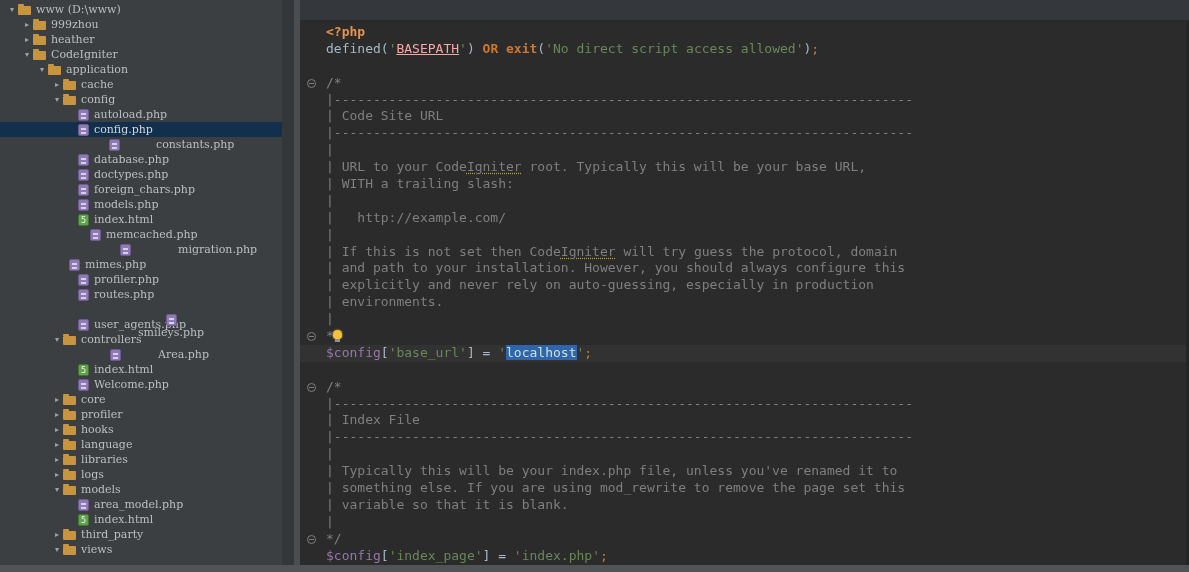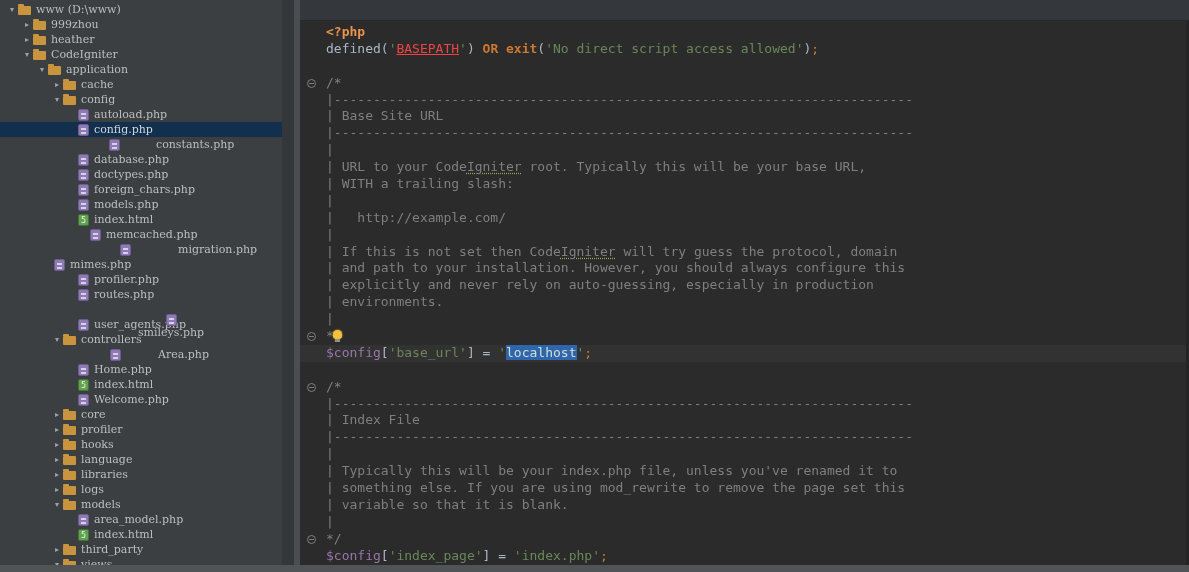--- a/index.html
+++ b/index.html
@@ -50,21 +50,21 @@
   .bulb { position:absolute; left:33px; top:2px; width:9px; height:9px; background:#f3c23a;
           border-radius:50% 50% 42% 42%; box-shadow:0 0 2px #f3c23a; z-index:3; }
   .bulb::after { content:""; position:absolute; left:2px; bottom:-3px; width:5px; height:3px;
                  background:#8f8f8f; }
 
   
   .tok-tag  { color:#e8944a; font-weight:bold; }
   .tok-kw   { color:#cc7832; font-weight:bold; }
   .tok-pl   { color:#a9b7c6; }
   .tok-str  { color:#6a8759; }
-  .tok-strl { color:#ef4444; text-decoration:underline; }
+  .tok-strl { color:#fca5a5; text-decoration:underline; }
   .tok-cmt  { color:#7f7f7f; }
   .tok-cmtT { color:#7f7f7f; text-decoration:underline dotted #a5a055; text-underline-offset:2px; }
   .tok-var  { color:#9876aa; }
   .tok-semi { color:#cc7832; }
   .tok-sel  { background:#2f65ad; color:#cfe0d0; }
 
   
   #status-bar { position:absolute; left:0; right:0; bottom:0; height:7px; background:#515456; }
 </style>
 </head>
@@ -150,21 +150,21 @@
       <div class="tree-row" style="padding-left: 66px; margin-left: 12px;">
         <span class="t-arrow"></span>
         <span class="t-icon icon-php"></span>
         <span class="t-label">memcached.php</span>
       </div>
       <div class="tree-row" style="padding-left: 66px; gap: 42px;">
         <span class="t-arrow"></span>
         <span class="t-icon icon-php"></span>
         <span class="t-label">migration.php</span>
       </div>
-      <div class="tree-row" style="padding-left: 42px;">
+      <div class="tree-row" style="padding-left: 57px;">
         <span class="t-arrow"></span>
         <span class="t-icon icon-php"></span>
         <span class="t-label">mimes.php</span>
       </div>
       <div class="tree-row" style="padding-left: 66px;">
         <span class="t-arrow"></span>
         <span class="t-icon icon-php"></span>
         <span class="t-label">profiler.php</span>
       </div>
       <div class="tree-row" style="padding-left: 66px;">
@@ -184,25 +184,20 @@
       </div>
       <div class="tree-row" style="padding-left: 51px;">
         <span class="t-arrow">▾</span>
         <span class="t-icon icon-folder"></span>
         <span class="t-label">controllers</span>
       </div>
       <div class="tree-row" style="padding-left: 66px; gap: 32px;">
         <span class="t-arrow"></span>
         <span class="t-icon icon-php"></span>
         <span class="t-label">Area.php</span>
-      </div>
-      <div class="tree-row" style="padding-left: 66px;">
-        <span class="t-arrow"></span>
-        <span class="t-icon icon-php"></span>
-        <span class="t-label">Home.php</span>
       </div>
       <div class="tree-row" style="padding-left: 66px;">
         <span class="t-arrow"></span>
         <span class="t-icon icon-html">5</span>
         <span class="t-label">index.html</span>
       </div>
       <div class="tree-row" style="padding-left: 66px; text-align: center;">
         <span class="t-arrow"></span>
         <span class="t-icon icon-php"></span>
         <span class="t-label">Welcome.php</span>
@@ -266,21 +261,21 @@
   <div id="splitter"></div>
   <div id="tree-scrollbar"></div>
   <div id="editor-panel">
     <div id="editor-top-bar"></div>
     <div id="code-area">
         <div class="code-line"><span class="tok-tag">&lt;?php</span></div>
         <div class="code-line"><span class="tok-pl">defined(</span><span class="tok-str">'</span><span class="tok-strl">BASEPATH</span><span class="tok-str">'</span><span class="tok-pl">) </span><span class="tok-kw">OR</span><span class="tok-pl"> </span><span class="tok-kw">exit</span><span class="tok-pl">(</span><span class="tok-str">'No direct script access allowed'</span><span class="tok-pl">)</span><span class="tok-semi">;</span></div>
         <div class="code-line"></div>
         <div class="code-line"><span class="fold-marker"></span><span class="tok-cmt">/*</span></div>
         <div class="code-line"><span class="tok-cmt">|--------------------------------------------------------------------------</span></div>
-        <div class="code-line"><span class="tok-cmt">| Base Site URL</span></div>
+        <div class="code-line"><span class="tok-cmt">| Code Site URL</span></div>
         <div class="code-line"><span class="tok-cmt">|--------------------------------------------------------------------------</span></div>
         <div class="code-line"><span class="tok-cmt">|</span></div>
         <div class="code-line"><span class="tok-cmt">| URL to your Code</span><span class="tok-cmtT">Igniter</span><span class="tok-cmt"> root. Typically this will be your base URL,</span></div>
         <div class="code-line"><span class="tok-cmt">| WITH a trailing slash:</span></div>
         <div class="code-line"><span class="tok-cmt">|</span></div>
         <div class="code-line"><span class="tok-cmt">|   http://example.com/</span></div>
         <div class="code-line"><span class="tok-cmt">|</span></div>
         <div class="code-line"><span class="tok-cmt">| If this is not set then Code</span><span class="tok-cmtT">Igniter</span><span class="tok-cmt"> will try guess the protocol, domain</span></div>
         <div class="code-line"><span class="tok-cmt">| and path to your installation. However, you should always configure this</span></div>
         <div class="code-line"><span class="tok-cmt">| explicitly and never rely on auto-guessing, especially in production</span></div>

